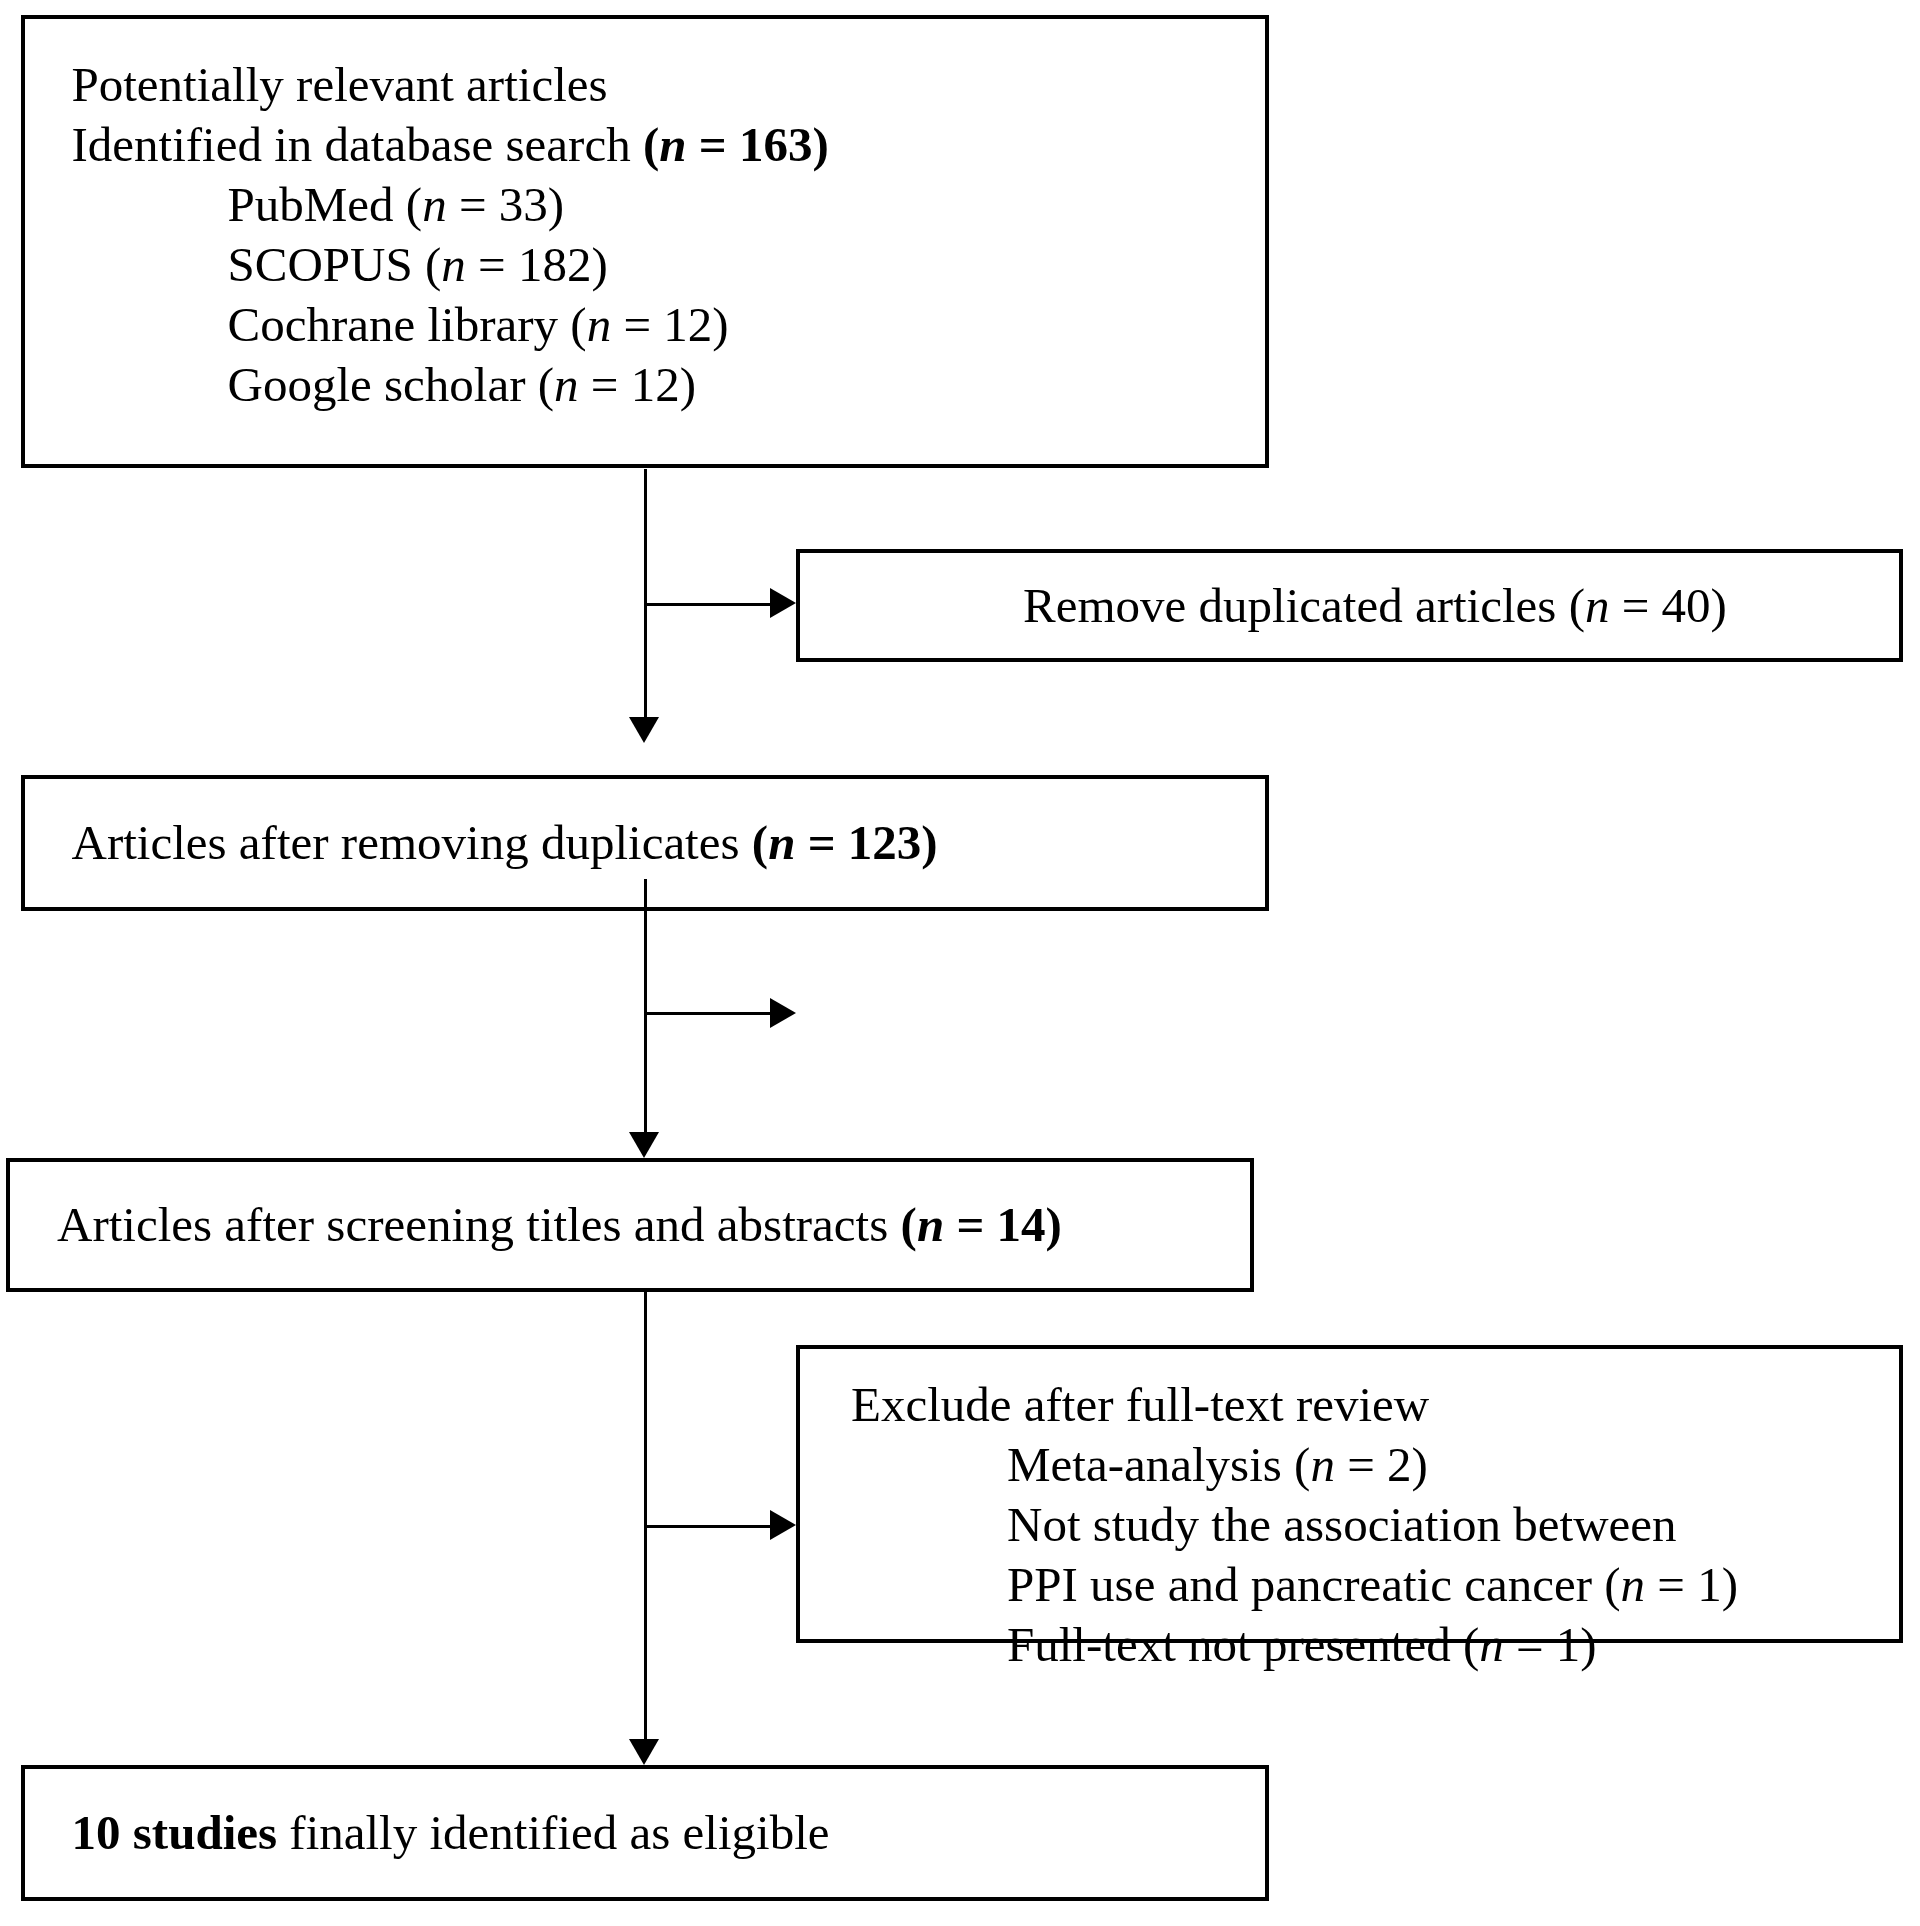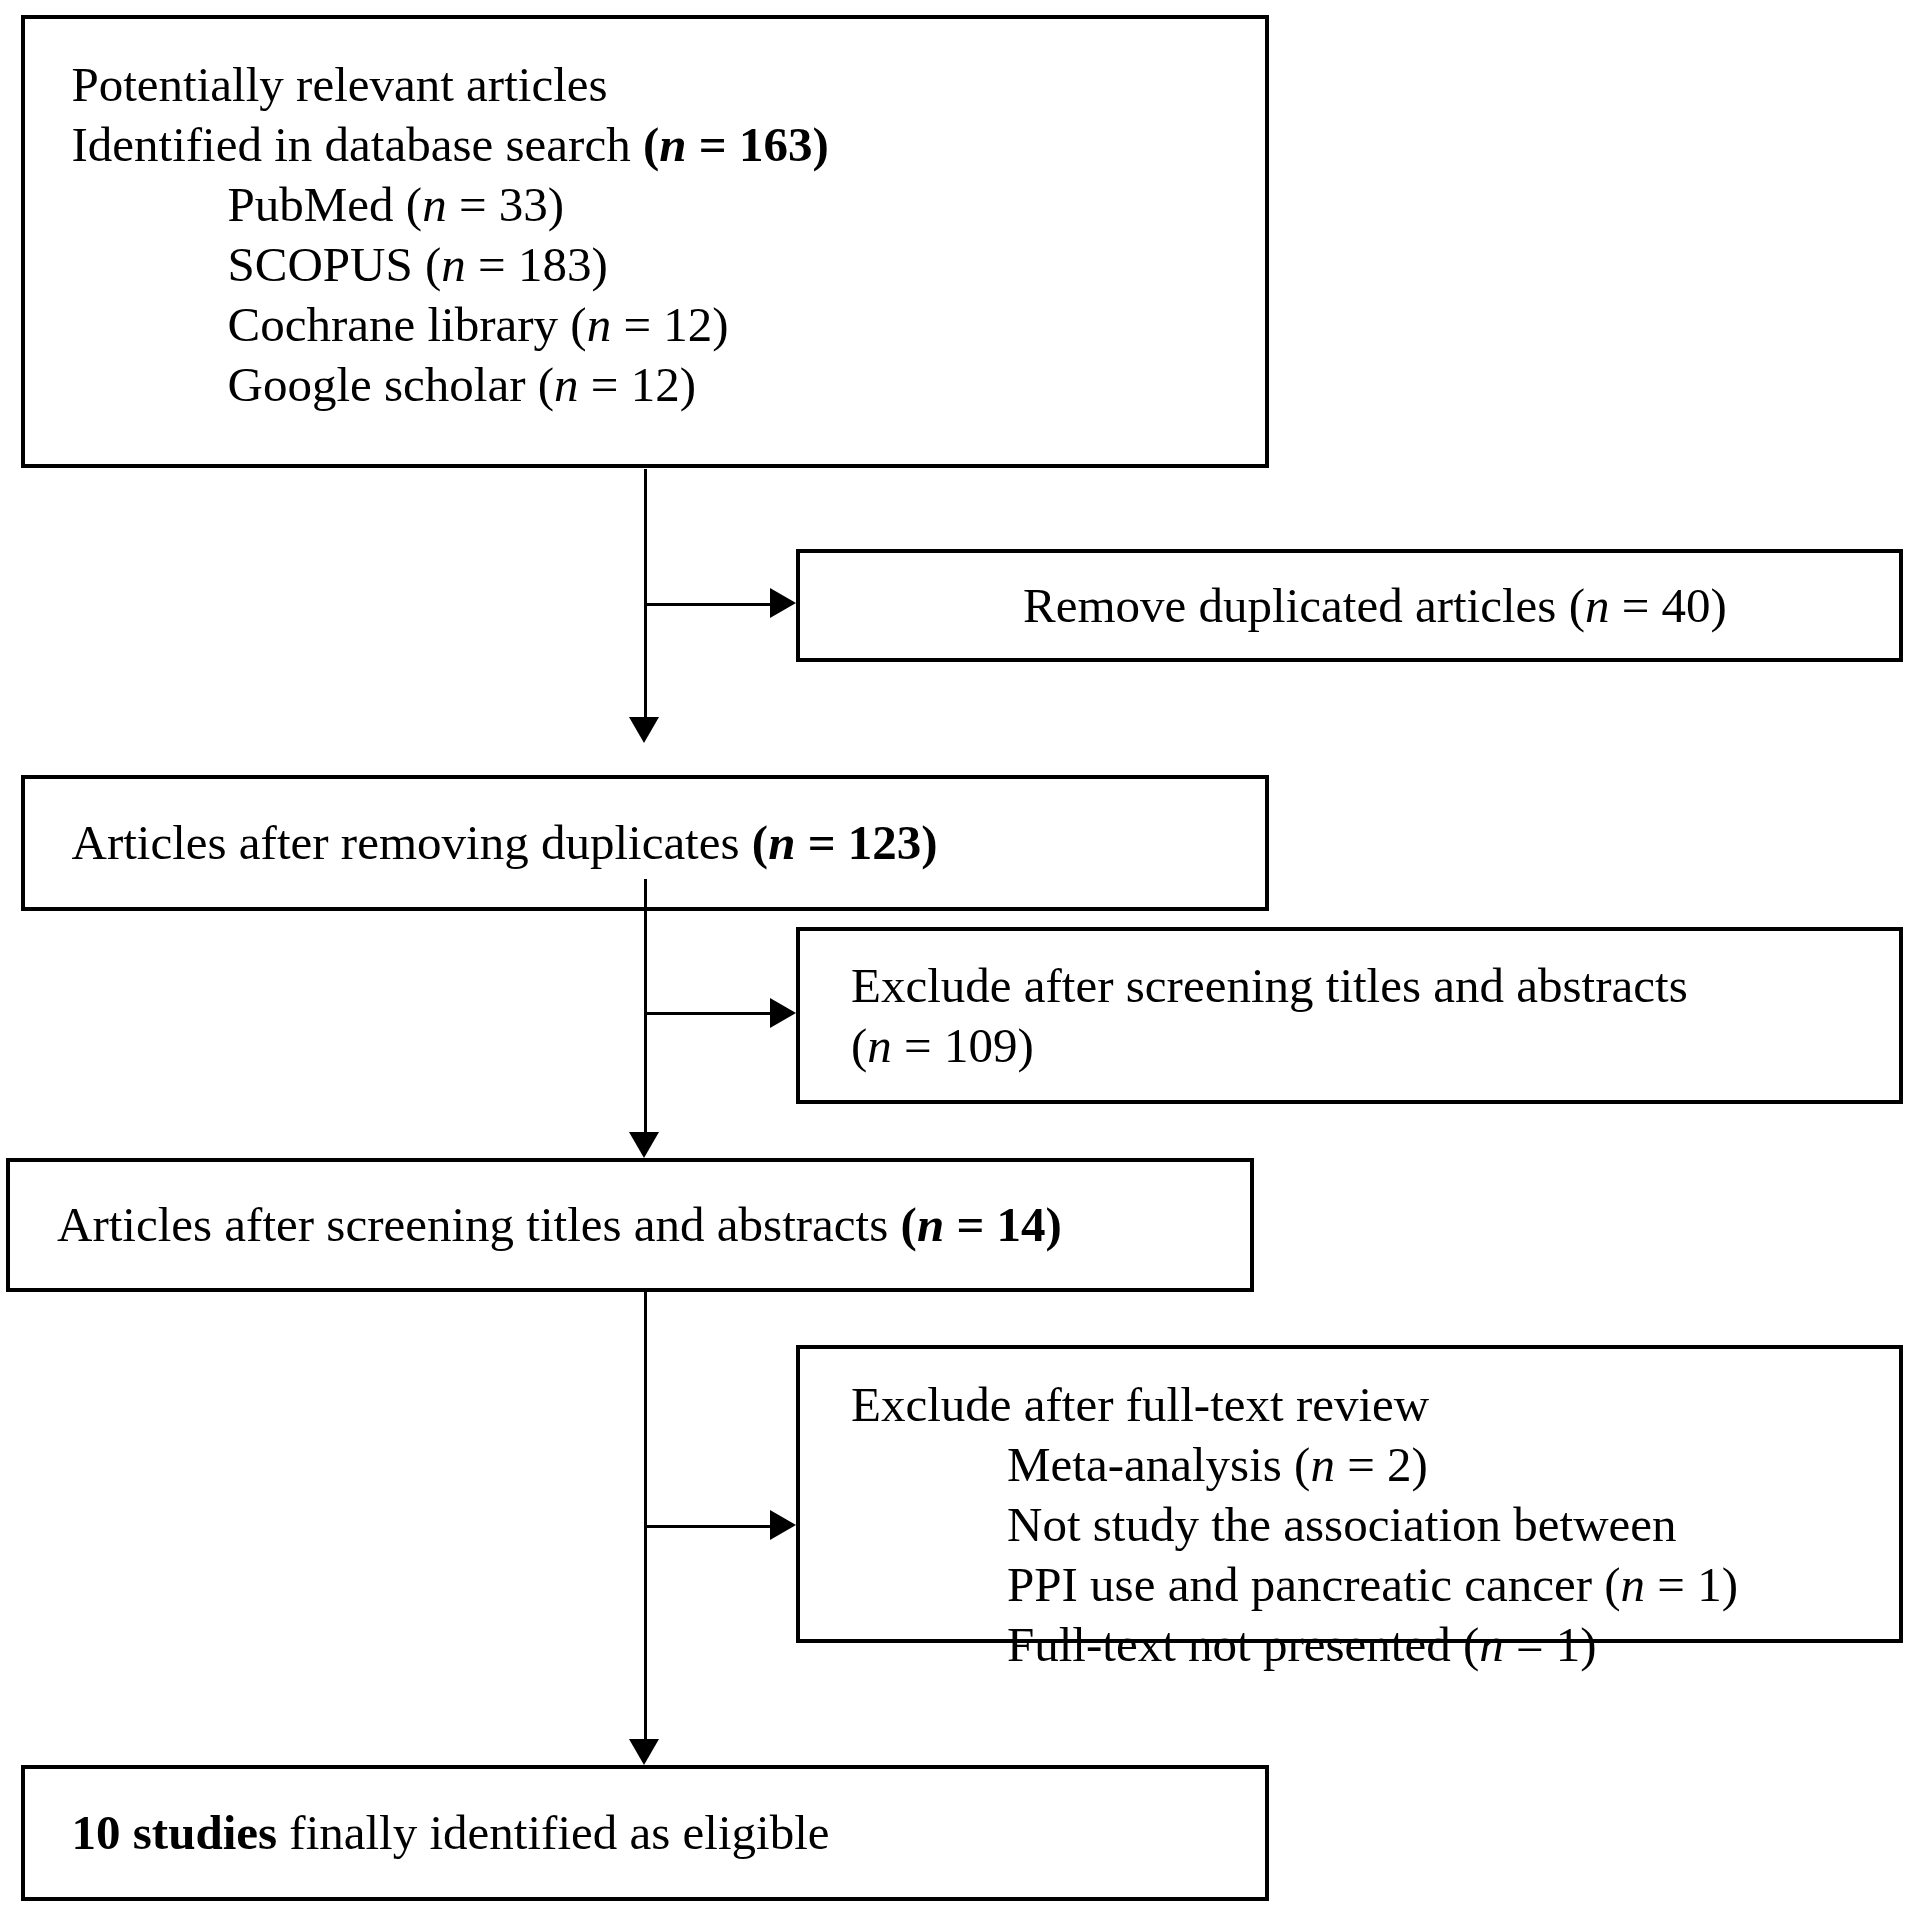--- a/index.html
+++ b/index.html
@@ -75,21 +75,21 @@
 </style>
 </head>
 <body>
 
 <div id="canvas">
 
   <div class="box" id="box-identification">
       <div class="line"><span>Potentially relevant articles</span></div>
       <div class="line"><span>Identified in database search </span><span class="bold">(</span><span class="bold italic">n</span><span class="bold"> = 163)</span></div>
       <div class="line indent"><span>PubMed (</span><span class="italic">n</span><span> = 33)</span></div>
-      <div class="line indent"><span>SCOPUS (</span><span class="italic">n</span><span> = 183)</span></div>
+      <div class="line indent"><span>SCOPUS (</span><span class="italic">n</span><span> = 182)</span></div>
       <div class="line indent"><span>Cochrane library (</span><span class="italic">n</span><span> = 12)</span></div>
       <div class="line indent"><span>Google scholar (</span><span class="italic">n</span><span> = 12)</span></div>
     </div>
 
   <div class="vline" id="spine-1"></div>
   <div class="hline" id="branch-1"></div>
   <div class="arr-right" id="branch-arrow-1"></div>
   <div class="arr-down" id="spine-arrow-1"></div>
 
   <div class="box center-v" id="box-remove-duplicates">
@@ -98,24 +98,20 @@
 
   <div class="box center-v" id="box-after-duplicates">
       <div class="line"><span>Articles after removing duplicates </span><span class="bold">(</span><span class="bold italic">n</span><span class="bold"> = 123)</span></div>
     </div>
 
   <div class="vline" id="spine-2"></div>
   <div class="hline" id="branch-2"></div>
   <div class="arr-right" id="branch-arrow-2"></div>
   <div class="arr-down" id="spine-arrow-2"></div>
 
-  <div class="box center-v" id="box-exclude-title-abstract">
-      <div class="line"><span>Exclude after screening titles and abstracts</span></div>
-      <div class="line"><span>(</span><span class="italic">n</span><span> = 109)</span></div>
-    </div>
 
   <div class="box center-v" id="box-after-screening">
       <div class="line"><span>Articles after screening titles and abstracts </span><span class="bold">(</span><span class="bold italic">n</span><span class="bold"> = 14)</span></div>
     </div>
 
   <div class="vline" id="spine-3"></div>
   <div class="hline" id="branch-3"></div>
   <div class="arr-right" id="branch-arrow-3"></div>
   <div class="arr-down" id="spine-arrow-3"></div>
 

